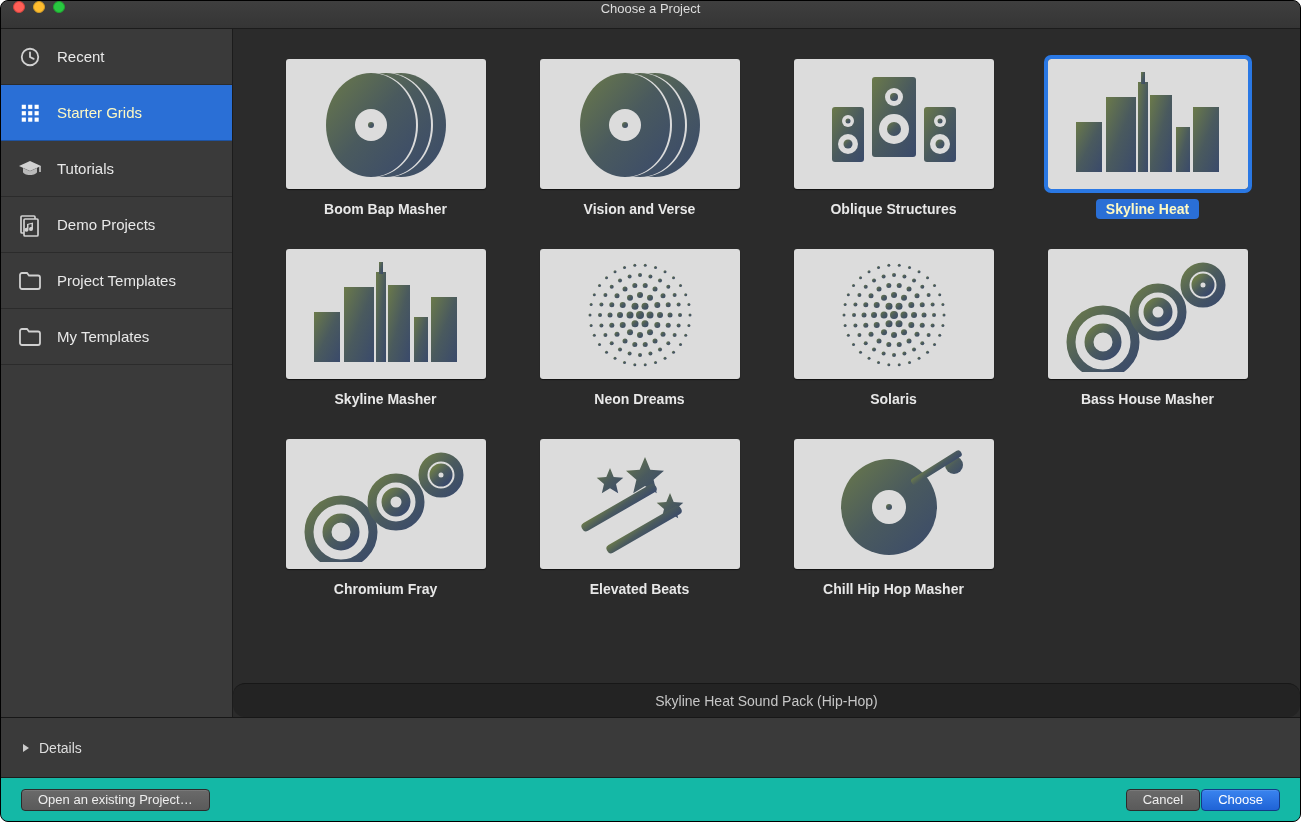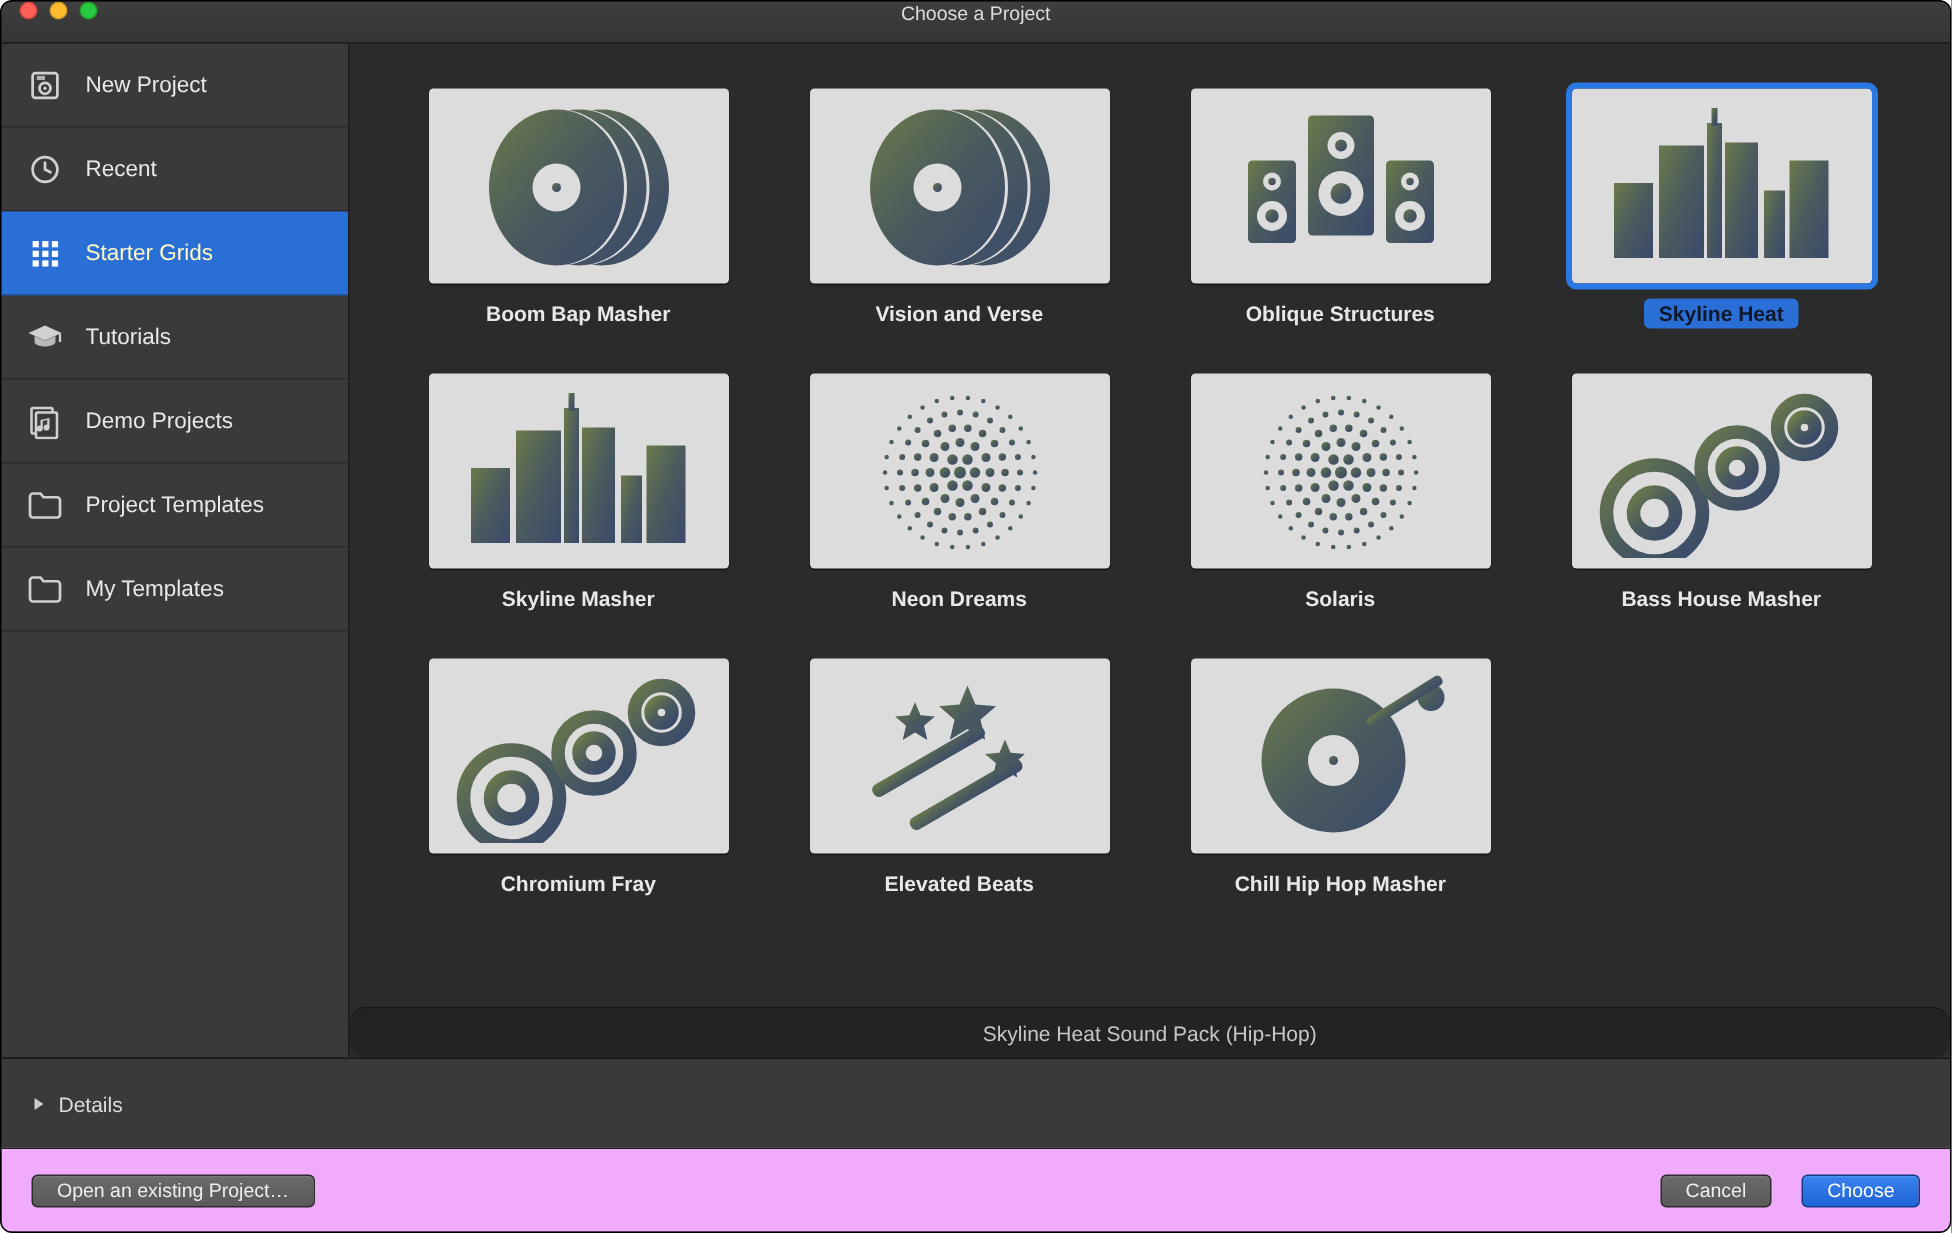--- a/index.html
+++ b/index.html
@@ -125,21 +125,21 @@
   .tile-label {
     margin-top: 10px;
     color: #e8e8e8;
     font-size: 14px;
     font-weight: 600;
     padding: 2px 10px;
     border-radius: 4px;
   }
   .tile.selected .tile-label {
     background: #2a6fd6;
-    color: #0f172a;
+    color: #fef9c3;
   }
   .desc-bar {
     height: 34px;
     background: #232323;
     color: #c7c7c7;
     font-size: 14px;
     display: flex;
     align-items: center;
     justify-content: center;
     border-top: 1px solid #171717;
@@ -151,27 +151,27 @@
     border-top: 1px solid #171717;
     display: flex;
     align-items: center;
     padding: 0 20px;
     color: #ddd;
     font-size: 14px;
     gap: 8px;
     cursor: pointer;
   }
   .footer {
-    height: 56px;
-    background: #f0abfc;
+    height: 44px;
+    background: #14b8a6;
     border-top: 1px solid #1c1c1c;
     display: flex;
     align-items: center;
     padding: 0 20px;
-    gap: 20px;
+    gap: 1px;
   }
   .btn {
     height: 22px;
     padding: 0 16px;
     border-radius: 4px;
     font-size: 13px;
     color: #eee;
     background: linear-gradient(#6a6a6a, #5a5a5a);
     border: 1px solid #2c2c2c;
     box-shadow: inset 0 1px 0 rgba(255,255,255,.1);
@@ -194,31 +194,20 @@
     <div class="traffic">
       <span class="tl-close"></span>
       <span class="tl-min"></span>
       <span class="tl-max"></span>
     </div>
     <div class="title">Choose a Project</div>
   </div>
 
   <div class="body">
     <div class="sidebar" id="sidebar">
-        <div class="side-item">
-          <span class="side-icon">
-            <svg width="22" height="22" viewBox="0 0 24 24">
-              <rect x="3" y="3" width="18" height="18" rx="2" fill="none" stroke="currentColor" stroke-width="2"></rect>
-              <circle cx="12" cy="14" r="4" fill="none" stroke="currentColor" stroke-width="2"></circle>
-              <circle cx="12" cy="14" r="1.2" fill="currentColor"></circle>
-              <rect x="6" y="5" width="6" height="3" fill="currentColor" opacity=".8"></rect>
-            </svg>
-          </span>
-          <span>New Project</span>
-        </div>
         <div class="side-item">
           <span class="side-icon">
             <svg width="22" height="22" viewBox="0 0 24 24">
               <circle cx="12" cy="12" r="9" fill="none" stroke="currentColor" stroke-width="2"></circle>
               <path d="M12 7v5l4 2" stroke="currentColor" stroke-width="2" fill="none" stroke-linecap="round"></path>
             </svg>
           </span>
           <span>Recent</span>
         </div>
         <div class="side-item selected">

